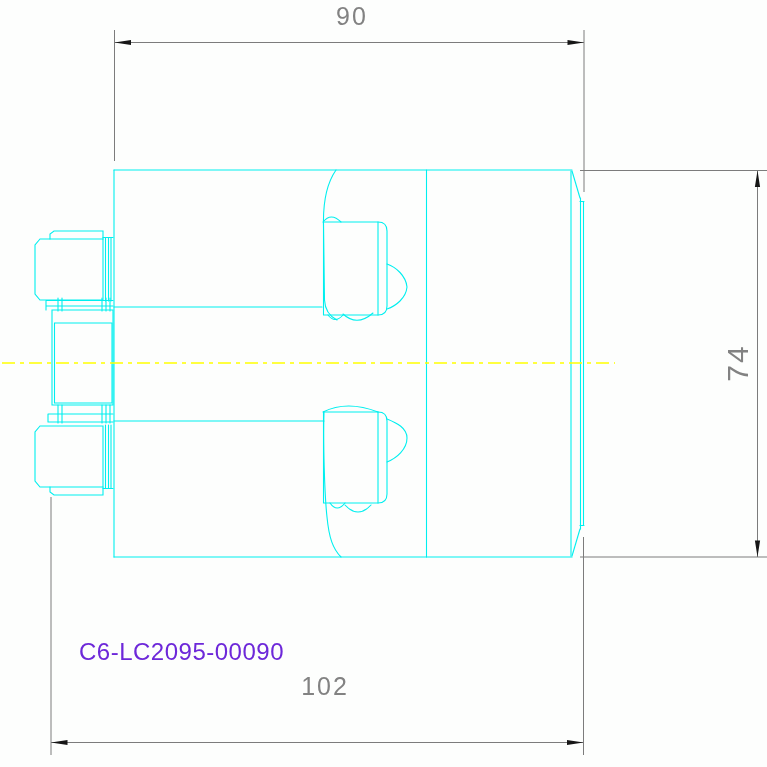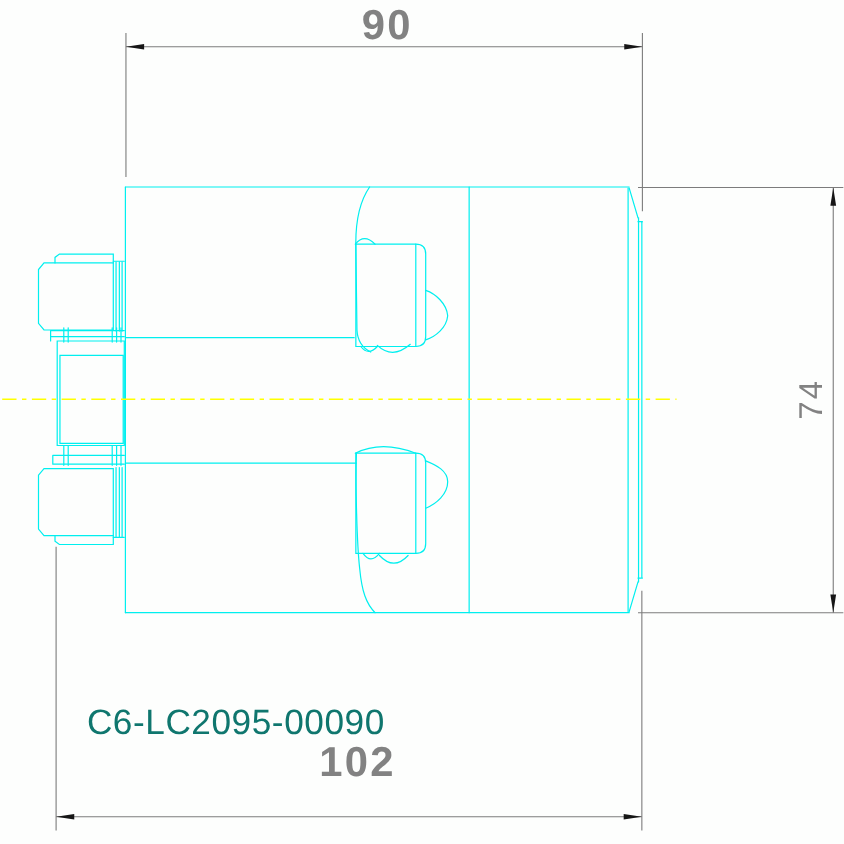--- a/index.html
+++ b/index.html
@@ -16,22 +16,22 @@
     overflow: hidden;
   }
   #cad-svg {
     position: absolute;
     left: 0;
     top: 0;
   }
   .dim-text {
     position: absolute;
     color: #828282;
-    font-size: 38px;
-    font-weight: 700;
+    font-size: 25px;
+    font-weight: 400;
     letter-spacing: 2px;
     text-align: center;
     line-height: 1;
     white-space: nowrap;
   }
   .dim-text-rotated {
     position: absolute;
     left: 703px;
     top: 328px;
     width: 70px;
@@ -43,22 +43,22 @@
     color: #828282;
     font-size: 30px;
     letter-spacing: 2px;
     line-height: 1;
     white-space: nowrap;
   }
   .part-number {
     position: absolute;
     left: 79px;
     top: 640px;
-    color: #0f766e;
-    font-size: 32px;
+    color: #6d28d9;
+    font-size: 24px;
     letter-spacing: 0.5px;
     line-height: 1;
     white-space: nowrap;
   }
 </style>
 </head>
 <body>
 
 <div id="stage">
 

